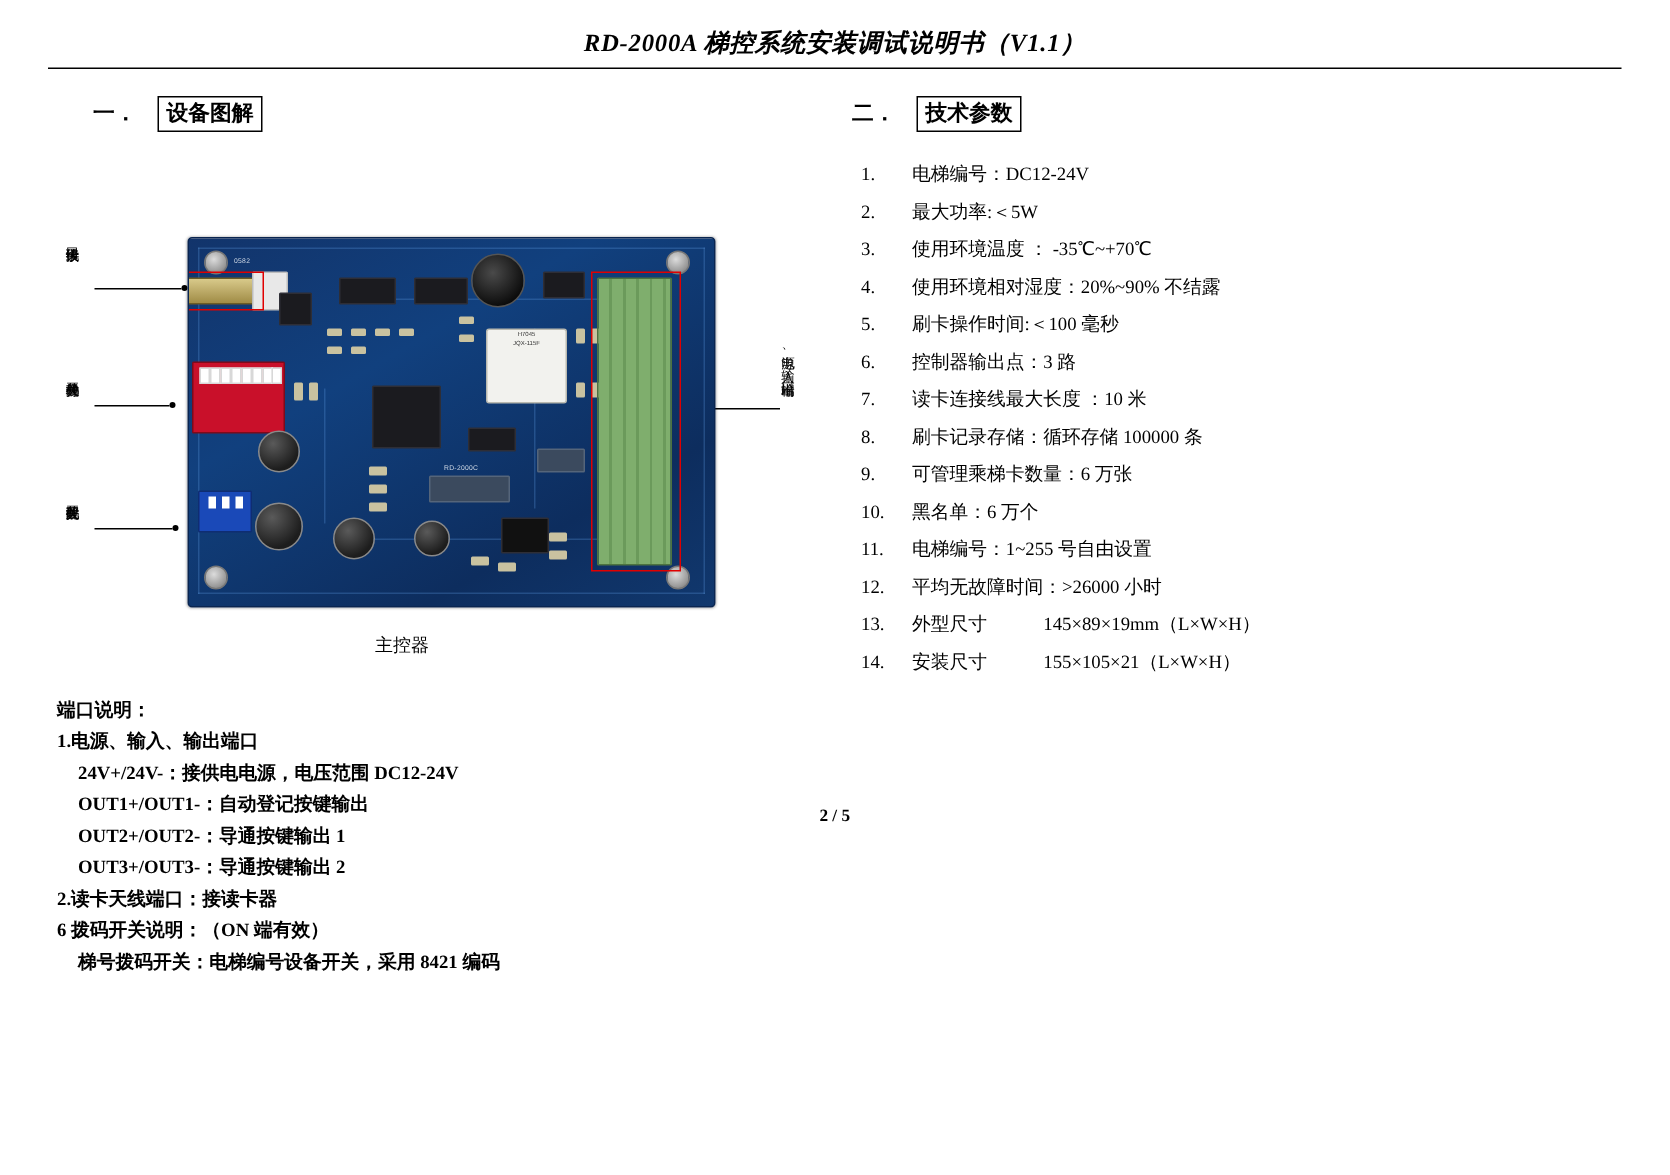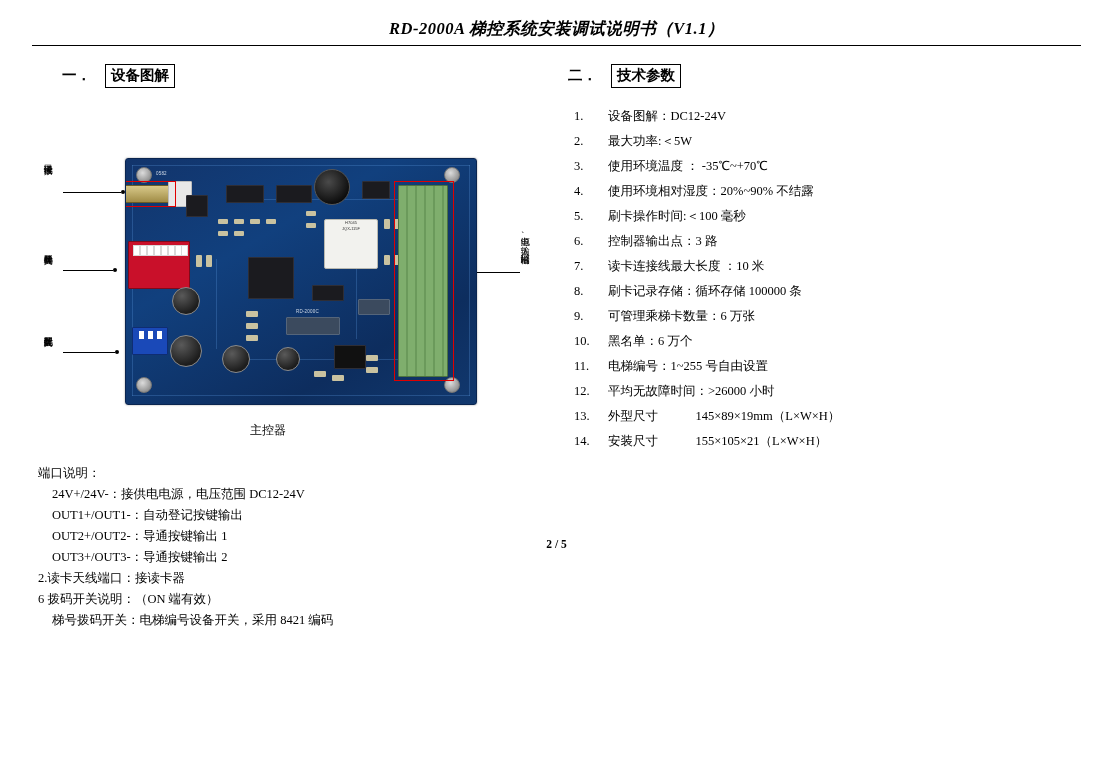--- a/index.html
+++ b/index.html
@@ -203,20 +203,21 @@
   }
 
   
   .port-block {
     position: absolute;
     top: 463px;
     left: 38px;
     width: 520px;
     font-size: 12.5px;
     line-height: 21px;
+    font-weight: bold;
   }
   .port-block div { white-space: nowrap; }
   .ind1 { padding-left: 0px; }
   .ind2 { padding-left: 14px; }
 
   
   .spec-list {
     position: absolute;
     top: 108px;
     left: 568px;
@@ -369,33 +370,34 @@
       <div class="red-box" style="left:268px; top:22px; width:58px; height:198px;"></div>
 
       <div class="red-box" style="left:-4px; top:22px; width:52px; height:24px;"></div>
     </div>
 
     <div class="fig-caption" style="position:absolute; left:195px; top:282px;">主控器</div>
   </div>
 
   <div class="port-block">
     <div class="ind1">端口说明：</div>
+    <div class="ind1">1.电源、输入、输出端口</div>
     <div class="ind2">24V+/24V-：接供电电源，电压范围 DC12-24V</div>
     <div class="ind2">OUT1+/OUT1-：自动登记按键输出</div>
     <div class="ind2">OUT2+/OUT2-：导通按键输出 1</div>
     <div class="ind2">OUT3+/OUT3-：导通按键输出 2</div>
     <div class="ind1">2.读卡天线端口：接读卡器</div>
     <div class="ind1">6 拨码开关说明：（ON 端有效）</div>
     <div class="ind2">梯号拨码开关：电梯编号设备开关，采用 8421 编码</div>
   </div>
 
   <div class="spec-list">
     <div class="spec-row">
         <span class="spec-idx">1.</span>
-        <span class="spec-txt">设备图解：DC12-24V</span>
+        <span class="spec-txt">电梯编号：DC12-24V</span>
       </div>
     <div class="spec-row">
         <span class="spec-idx">2.</span>
         <span class="spec-txt">最大功率:＜5W</span>
       </div>
     <div class="spec-row">
         <span class="spec-idx">3.</span>
         <span class="spec-txt">使用环境温度 ： -35℃~+70℃</span>
       </div>
     <div class="spec-row">

